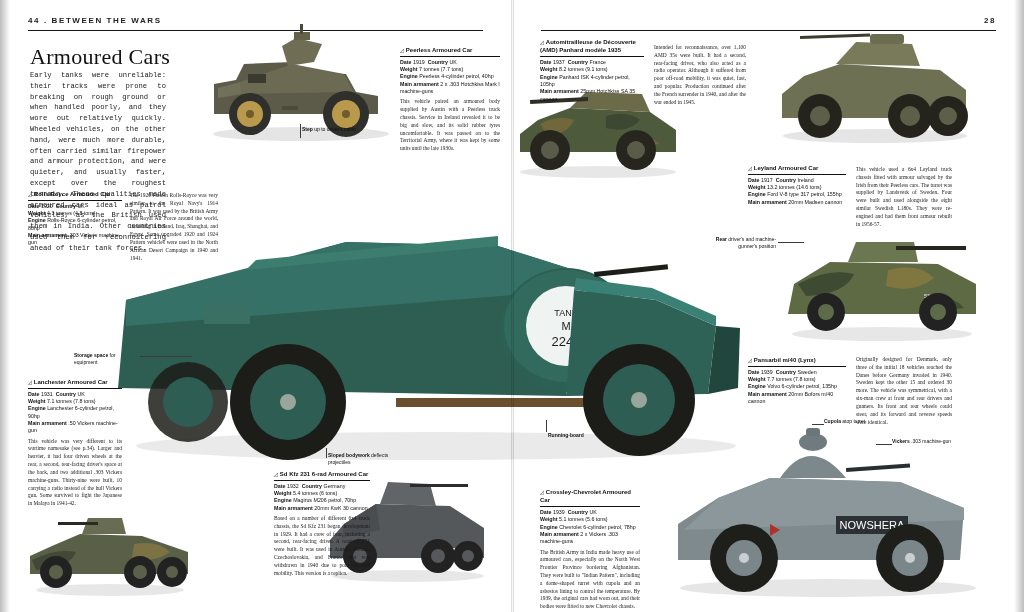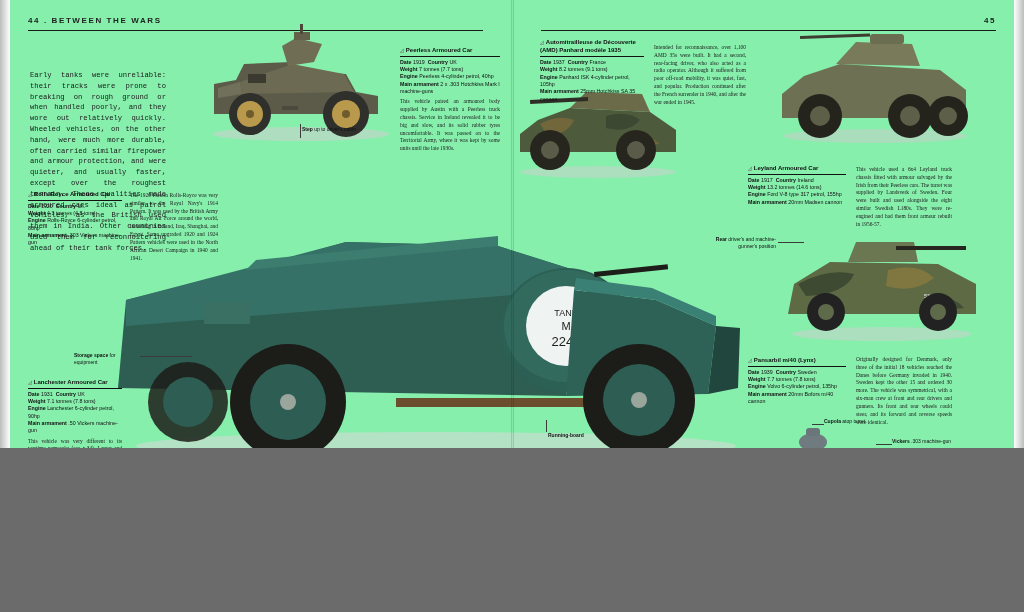--- a/index.html
+++ b/index.html
@@ -1,17 +1,17 @@
 <!DOCTYPE html>
 <html><head>
 <meta charset="utf-8">
 <style>
   html,body{margin:0;padding:0;background:#6b6b6b;}
   body{width:1024px;height:612px;overflow:hidden;font-family:"Liberation Sans",sans-serif;}
-  .page{position:relative;width:1024px;height:448px;background:#86efac;overflow:hidden;}
+  .page{position:relative;width:1024px;height:612px;background:#ffffff;overflow:hidden;}
   .spread-shadow{position:absolute;left:511px;top:0;width:3px;height:612px;
     background:linear-gradient(to right,rgba(0,0,0,0.18),rgba(0,0,0,0.03),rgba(0,0,0,0.18));z-index:40;}
   .edge-l{position:absolute;left:0;top:0;width:10px;height:612px;background:linear-gradient(to right,#bdbdbd,#ffffff);z-index:39;}
   .edge-r{position:absolute;right:0;top:0;width:10px;height:612px;background:linear-gradient(to left,#bdbdbd,#ffffff);z-index:39;}
 
   
   .rh{position:absolute;top:16px;font-size:8px;letter-spacing:1.6px;color:#222;font-weight:bold;}
   .rh.left{left:28px;}
   .rh.right{right:28px;}
   .rule{position:absolute;height:1px;background:#1a1a1a;}
@@ -46,24 +46,25 @@
 </style>
 </head>
 <body>
 
 <div class="page">
   <div class="edge-l"></div>
   <div class="edge-r"></div>
   <div class="spread-shadow"></div>
 
   <div class="rh left">44  .  BETWEEN THE WARS</div>
-  <div class="rh right">45</div>
+  <div class="rh right">28</div>
   <div class="rule l"></div>
   <div class="rule r"></div>
 
+  <h1 class="title">Armoured Cars</h1>
   <div class="intro">Early tanks were unreliable: their tracks were prone to breaking on rough ground or when handled poorly, and they wore out relatively quickly. Wheeled vehicles, on the other hand, were much more durable, often carried similar firepower and armour protection, and were quieter, and usually faster, except over the roughest terrain. These qualities made armoured cars ideal as patrol vehicles, as the British used them in India. Other countries used them for reconnoitering ahead of their tank forces.</div>
 
   <div class="ph" style="left:196px;top:22px;width:200px;height:122px;">
     <svg width="200" height="122" viewBox="0 0 200 122">
       <ellipse cx="105" cy="112" rx="88" ry="7" fill="#cfcfcf" opacity=".55"></ellipse>
 
       <path d="M18 92 L182 92 L182 74 L160 70 L150 52 L100 50 L96 40 L48 42 L40 58 L18 62 Z" fill="#5c5b4a"></path>
 
       <path d="M44 60 L96 42 L148 52 L158 70 L46 72 Z" fill="#6c6a52"></path>
 

